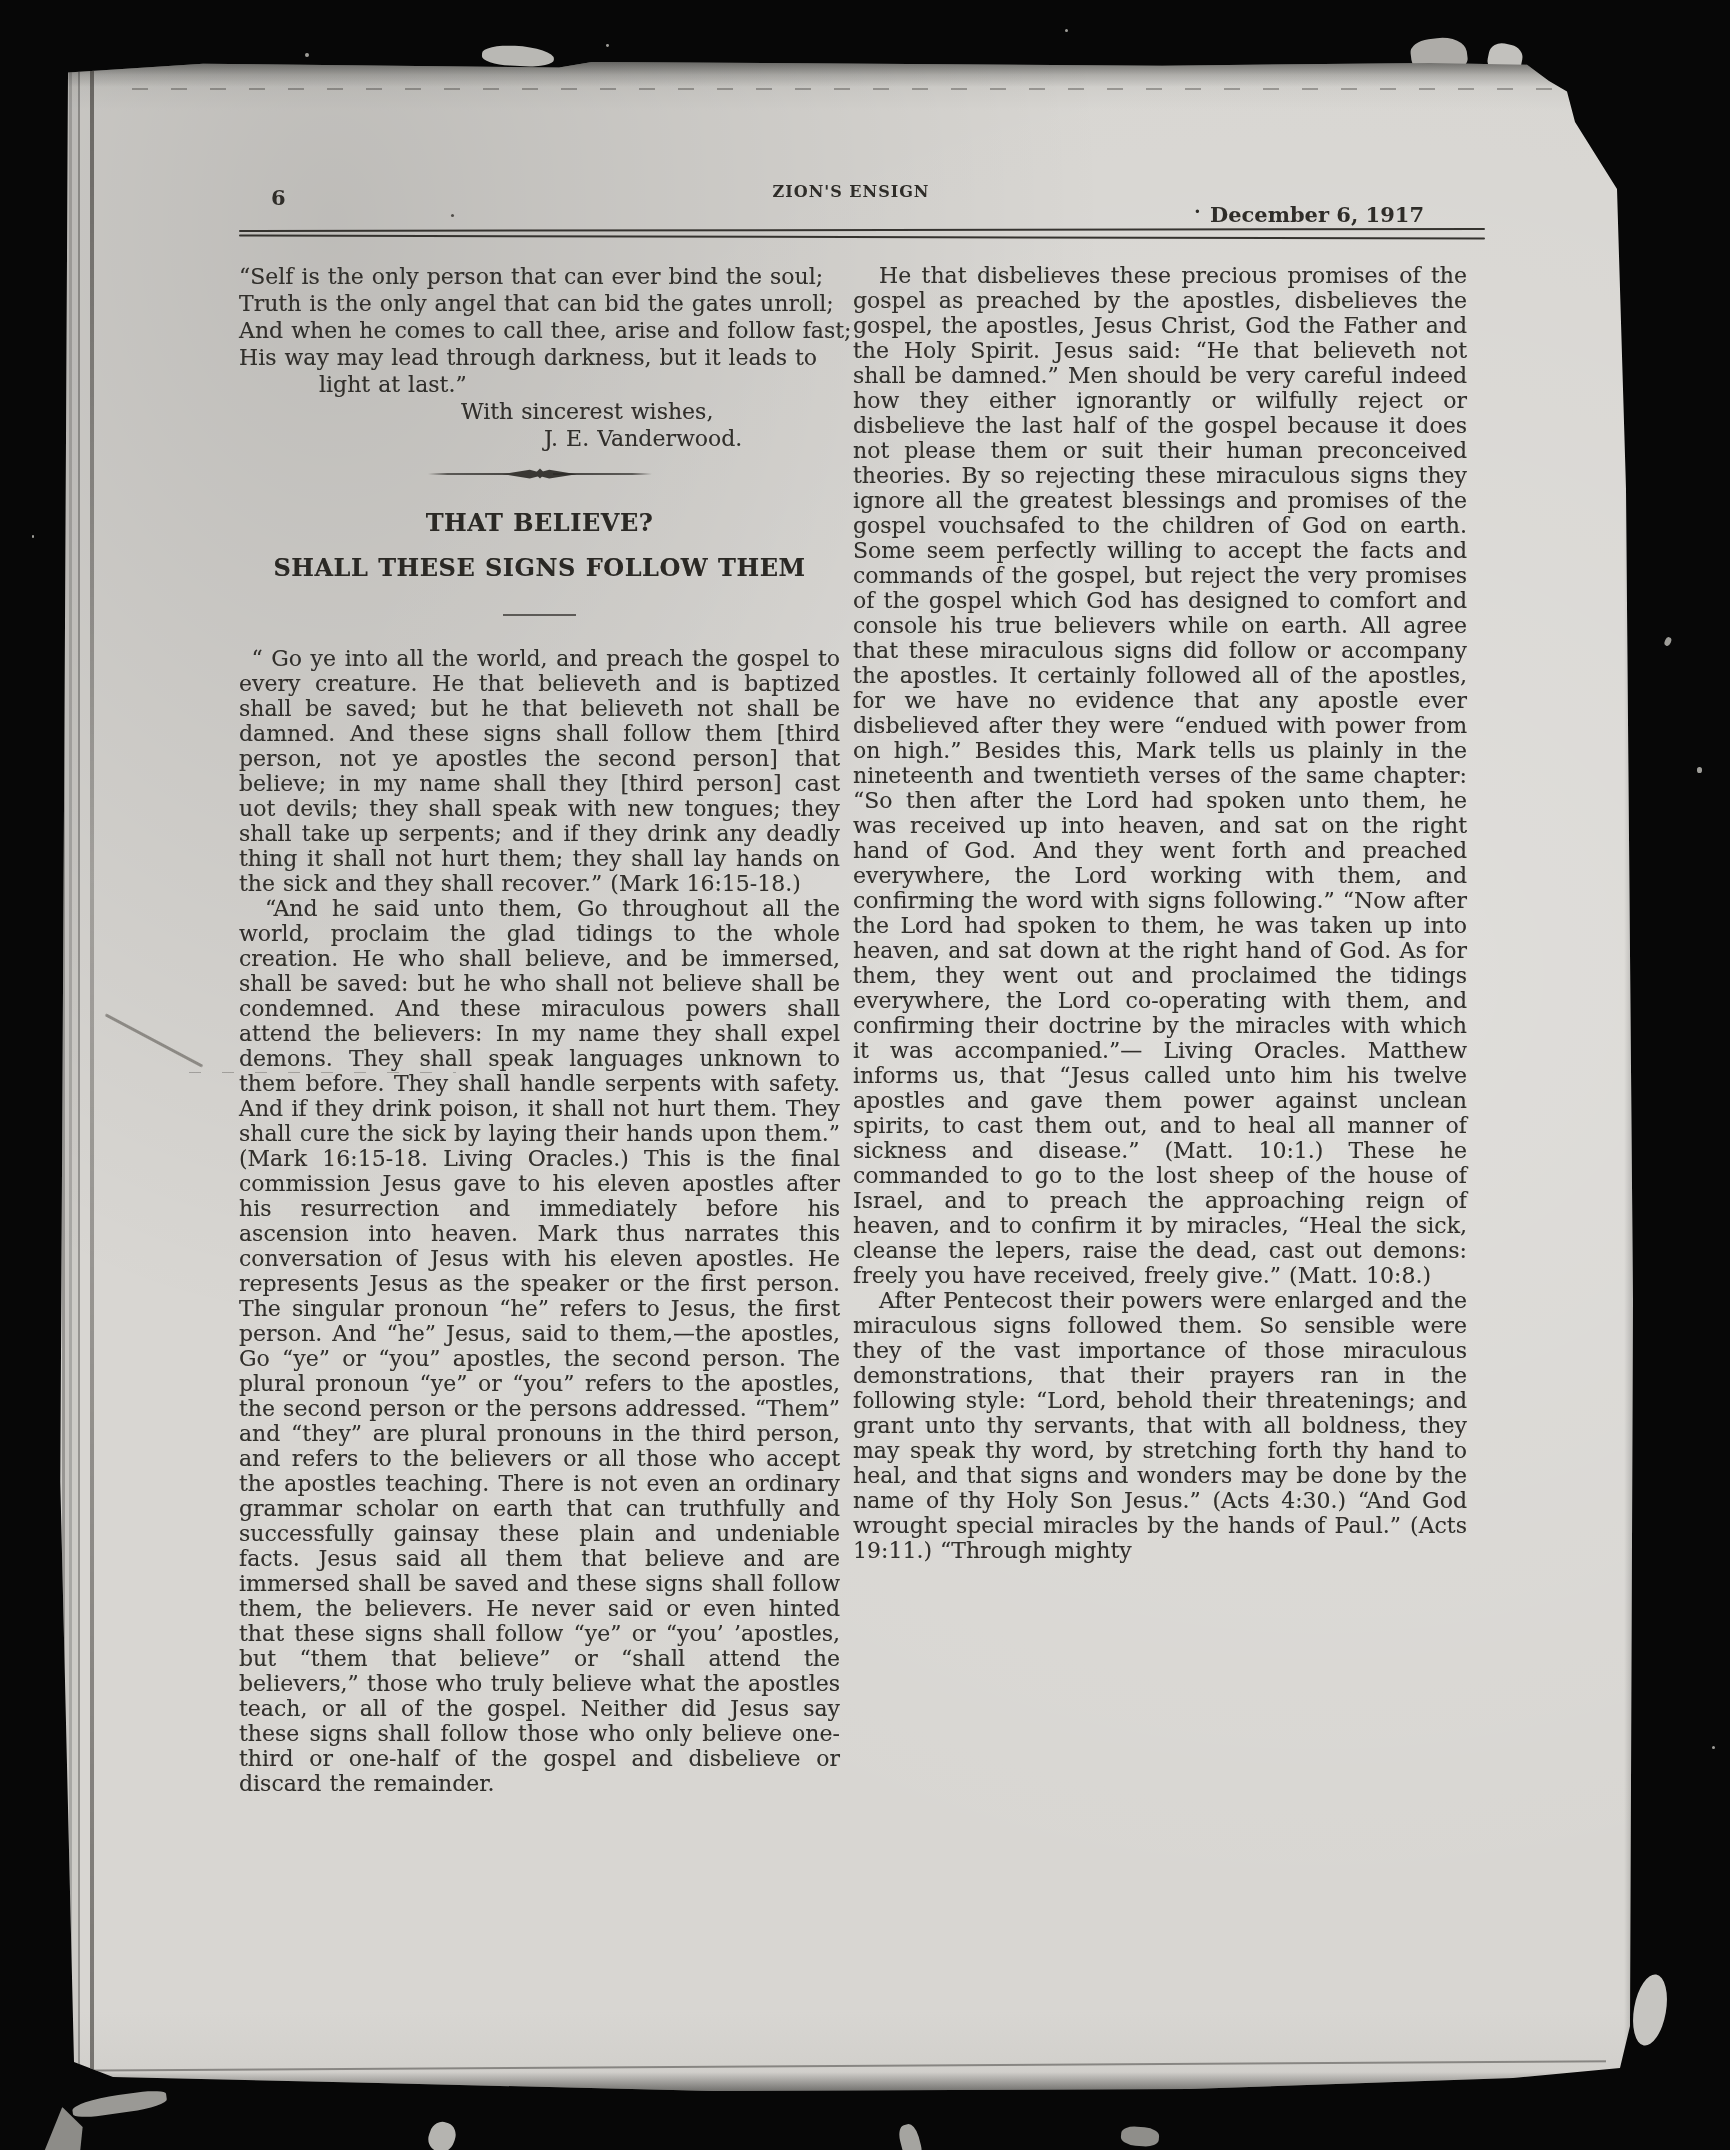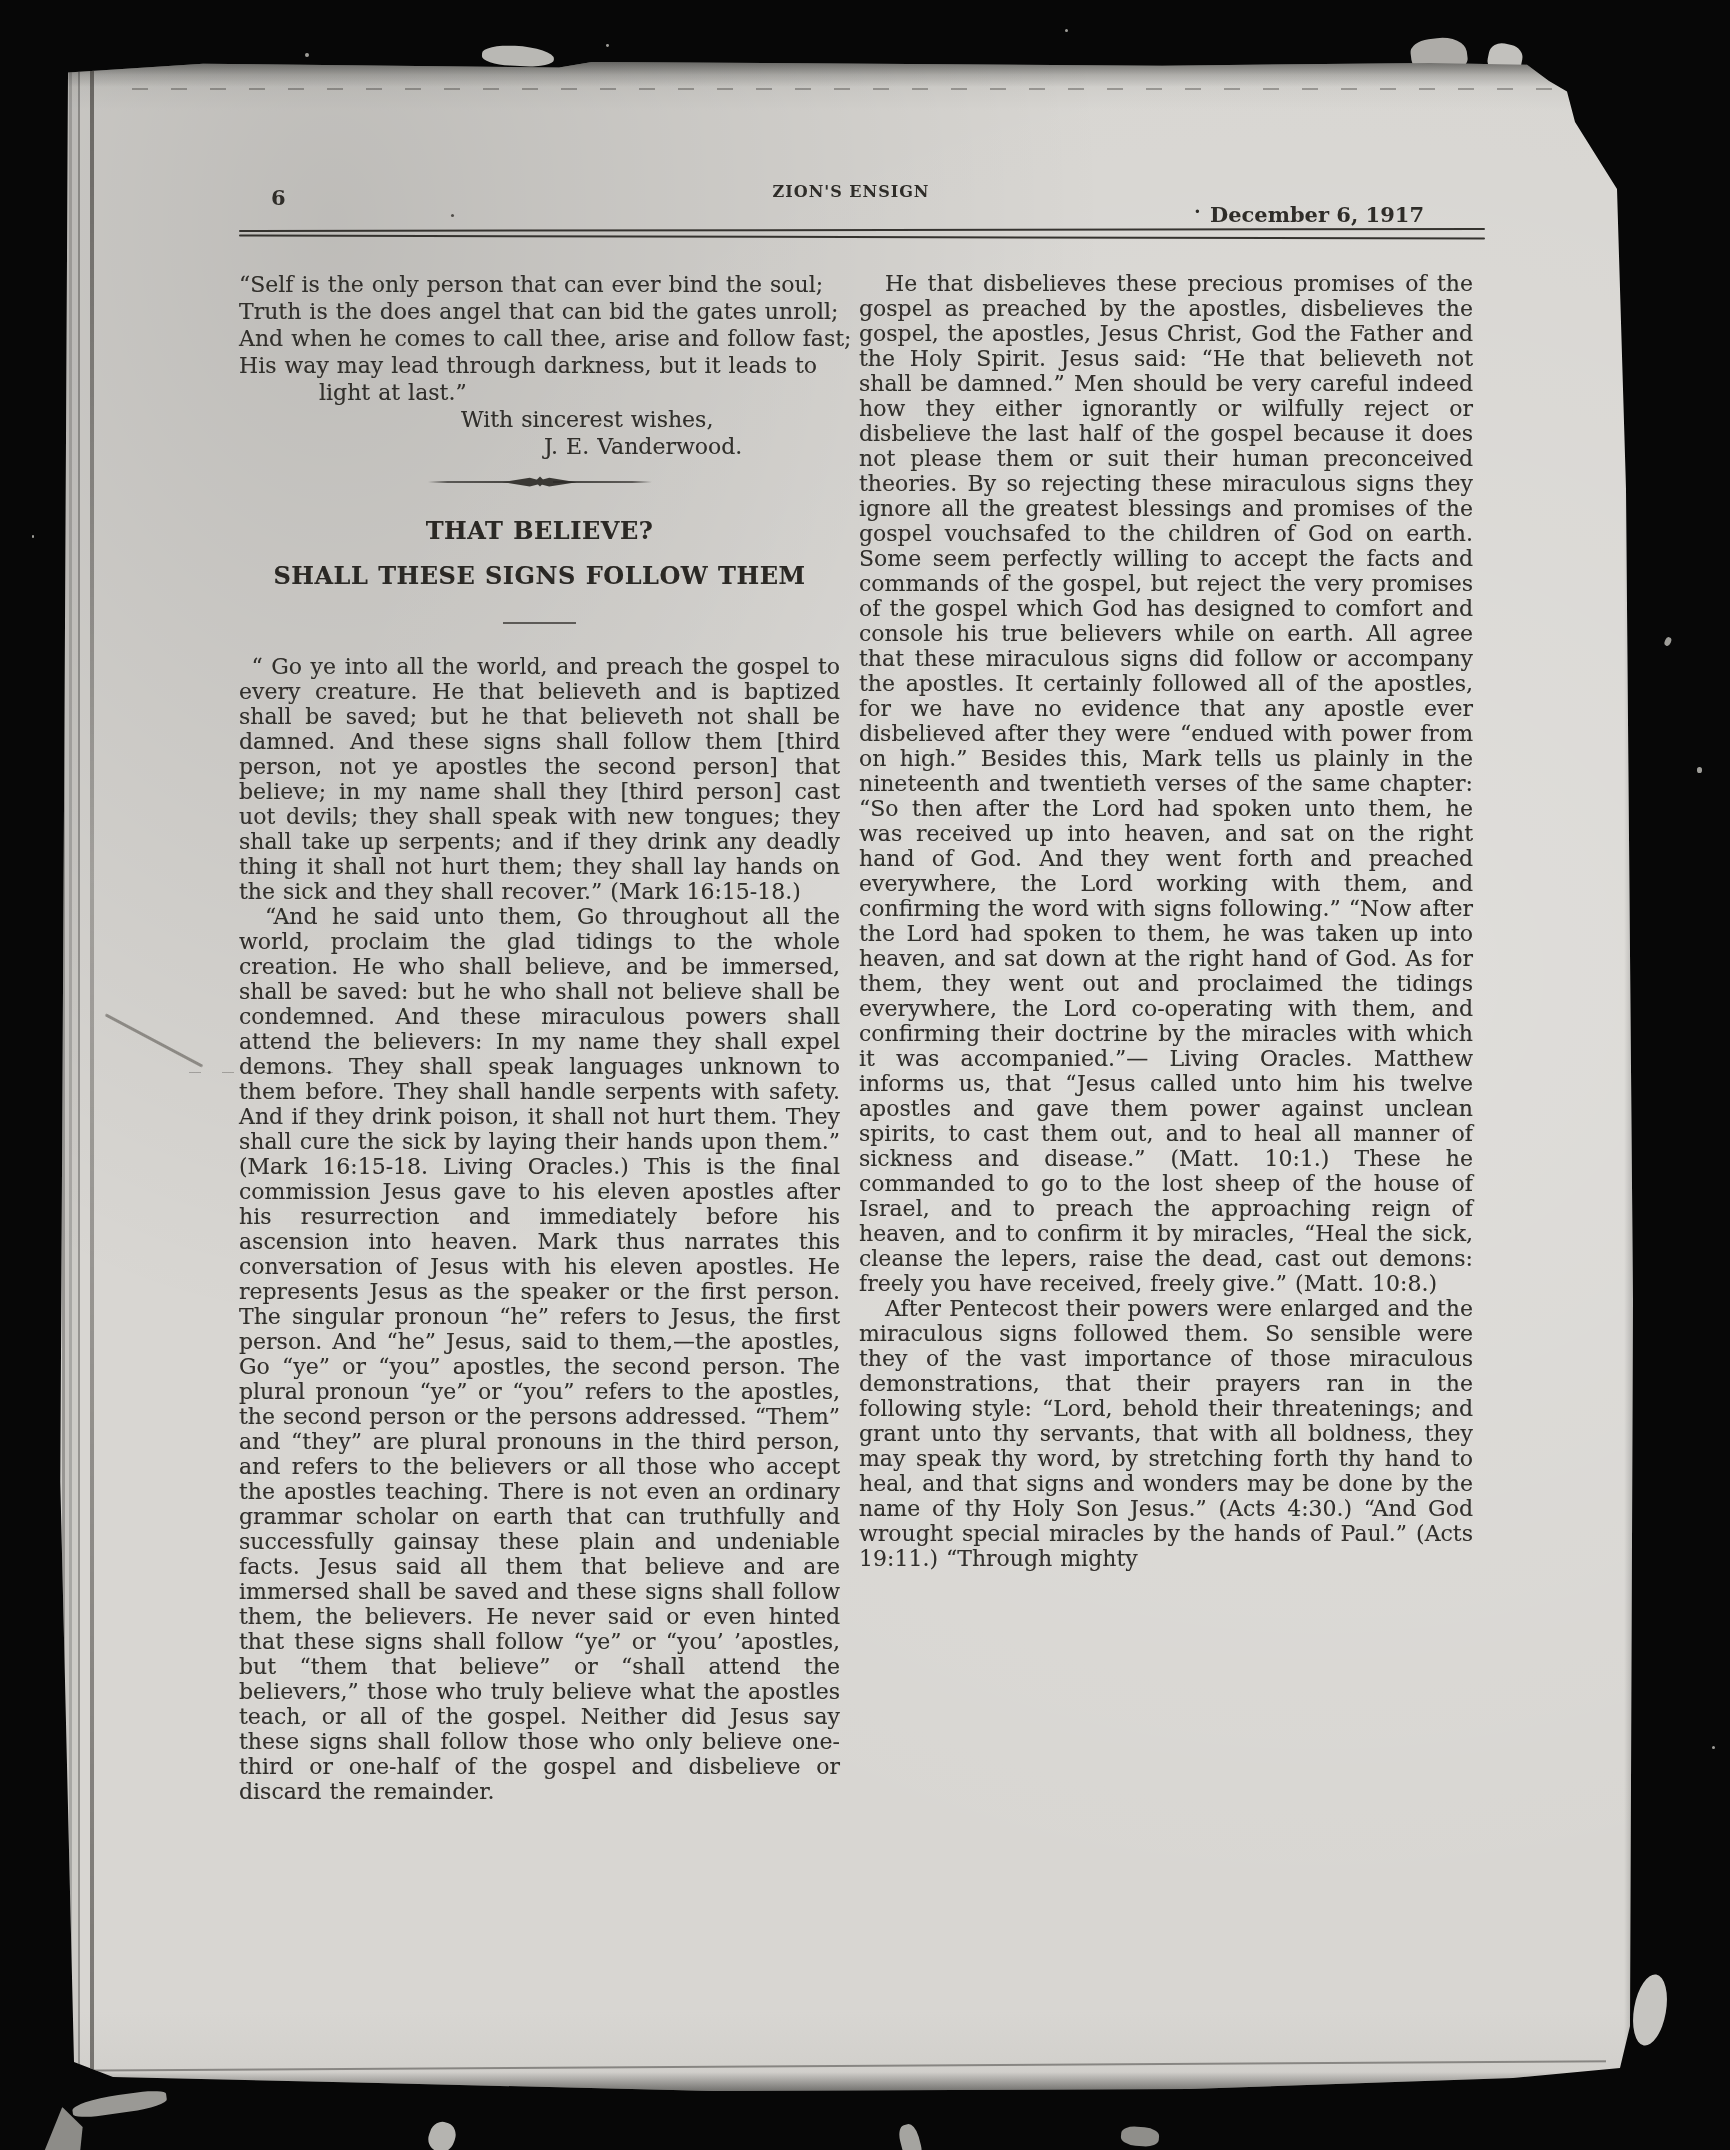--- a/index.html
+++ b/index.html
@@ -44,21 +44,21 @@
   .content{position:absolute;left:193px;top:122px;width:1246px;color:#2f2d29;}
   .header{position:relative;height:33px;font-weight:bold;}
   .pagenum{position:absolute;left:32px;top:2.9px;font-size:21px;}
   .masthead{position:absolute;left:50%;transform:translateX(-57%);top:0;font-size:16px;letter-spacing:1px;}
   .dateline{position:absolute;right:61px;top:20px;font-size:21px;}
   .dateline .dot{display:inline-block;margin-right:9.5px;transform:translateY(-3.8px);font-size:18px;}
   .fleck{position:absolute;width:3.3px;height:3.3px;border-radius:50%;background:rgba(50,48,44,.8);}
   .rules{margin-top:14.3px;}
   .rule{height:1.9px;background:#35332f;border-radius:1px;transform:rotate(-.1deg);}
   .rule+.rule{margin-top:4.8px;transform:rotate(.14deg);}
-  .cols{display:flex;gap:19px;margin-top:33px;}
+  .cols{display:flex;gap:13px;margin-top:25px;}
   .col{font-size:22px;line-height:25px;text-align:justify;color:#312f2b;word-spacing:1px;
        text-shadow:0 0 0.5px rgba(49,47,43,.35);}
   .col-left{width:601px;}
   .col-right{width:614px;}
   .poem-line{line-height:27px;white-space:nowrap;}
   .poem-cont{padding-left:80px;}
   .sig1{line-height:27px;padding-left:222px;}
   .sig2{line-height:27px;padding-left:305px;}
   .ornament{position:relative;width:224px;height:10.5px;margin:17px auto 0;}
   .ornament:before{content:"";position:absolute;left:0;top:4.3px;height:1.9px;width:44%;
@@ -118,21 +118,21 @@
       <div class="rules">
         <div class="rule"></div>
         <div class="rule"></div>
       </div>
 
       <div class="cols">
 
         <div class="col col-left">
           <div class="poem">
             <div class="poem-line">“Self is the only person that can ever bind the soul;</div>
-            <div class="poem-line">Truth is the does angel that can bid the gates unroll;</div>
+            <div class="poem-line">Truth is the only angel that can bid the gates unroll;</div>
             <div class="poem-line">And when he comes to call thee, arise and follow fast;</div>
             <div class="poem-line">His way may lead through darkness, but it leads to</div>
             <div class="poem-line poem-cont">light at last.”</div>
           </div>
           <div class="sig1">With sincerest wishes,</div>
           <div class="sig2">J. E. Vanderwood.</div>
 
           <div class="ornament">
             <span class="orn-leaf l"></span>
             <span class="orn-dot"></span>

